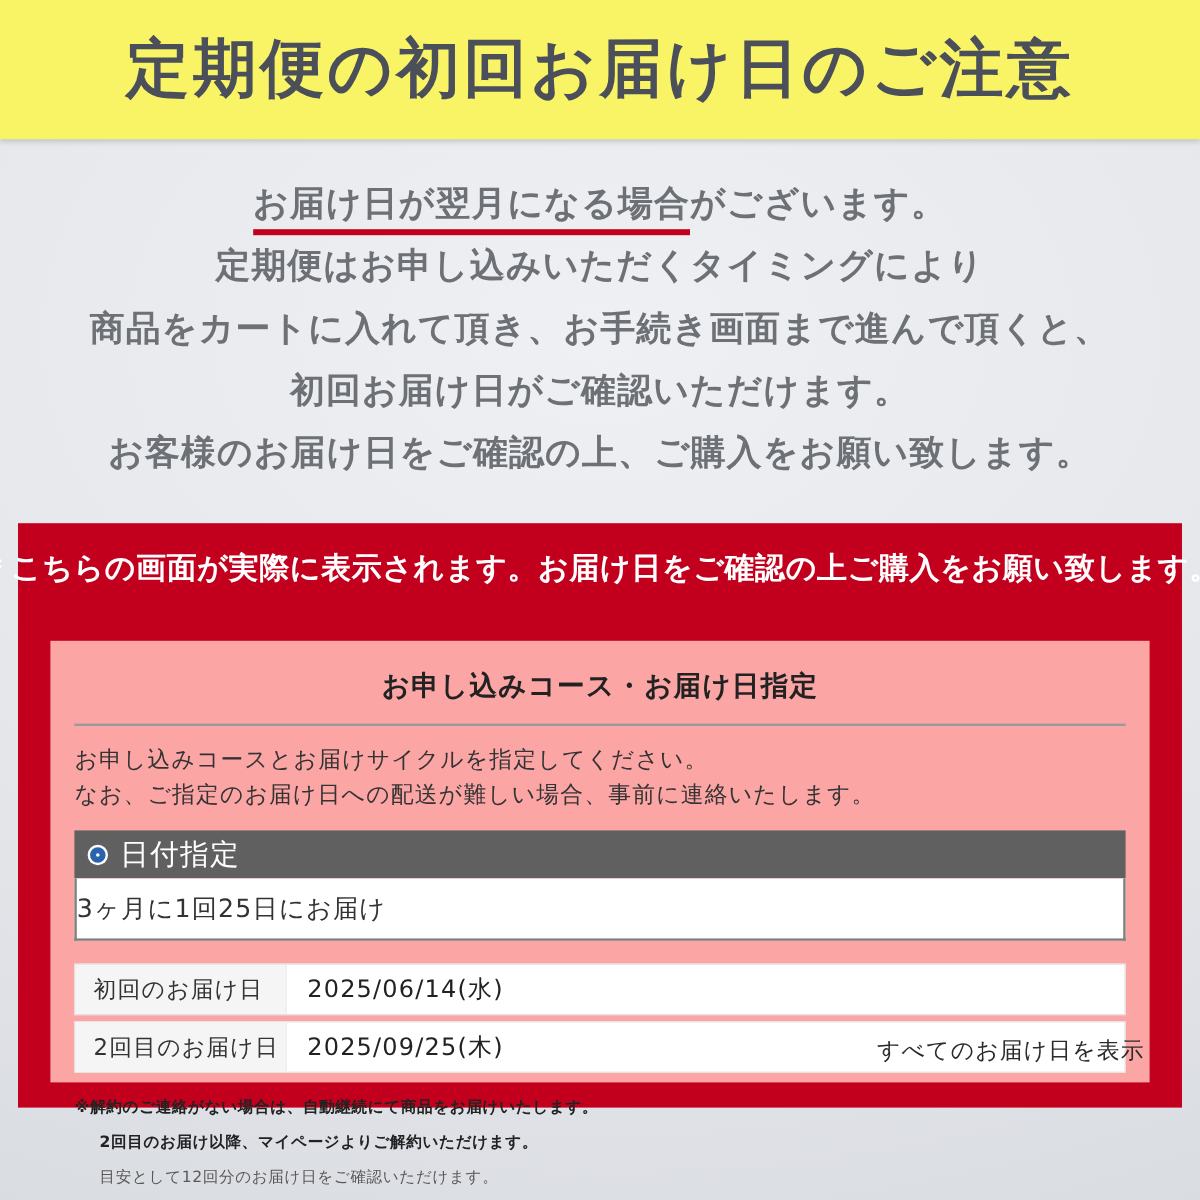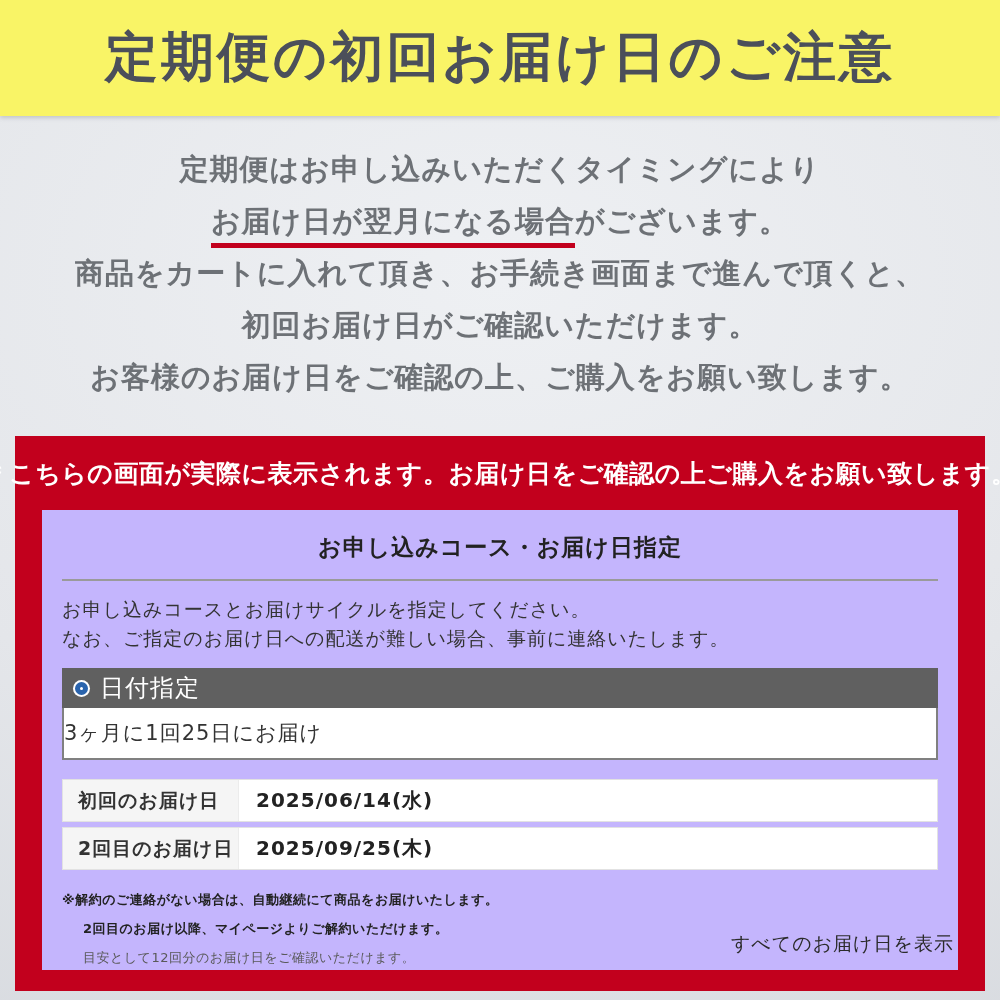--- a/index.html
+++ b/index.html
@@ -40,24 +40,25 @@
   }
   .notice-header {
     height: 74px;
     display: flex; align-items: center; justify-content: center;
     color: #ffffff; font-size: 25px; font-weight: bold;
     letter-spacing: 0.5px; white-space: nowrap;
   }
 
   
   .panel {
-    background: #c4b5fd;
-    height: 460px;
+    background: #fca5a5;
+    height: 368px;
     padding: 16px 20px 0 20px;
     position: relative;
+    margin-top: 24px;
   }
   .panel-title {
     text-align: center;
     font-size: 23px; font-weight: bold; color: #222222;
     letter-spacing: 1px;
     padding: 6px 0 16px 0;
   }
   .panel-divider {
     border: none; border-top: 2px solid #9a9a9a; height: 0;
   }
@@ -87,21 +88,21 @@
     height: 52px;
     display: flex; align-items: center;
     font-size: 21px; color: #333333; letter-spacing: 1px;
     background: #ffffff;
   }
 
   
   .schedule { margin-top: 19px; }
   .schedule-row {
     display: flex; height: 43px; margin-bottom: 5px;
-    border: 1px solid #e2e2e2; background: #ffffff; font-weight: bold;
+    border: 1px solid #e2e2e2; background: #ffffff;
   }
   .schedule-label {
     width: 176px; flex: 0 0 auto;
     background: #f5f5f5;
     display: flex; align-items: center;
     padding-left: 15px;
     font-size: 19px; color: #333333; letter-spacing: 1px;
     border-right: 1px solid #ececec;
   }
   .schedule-value {
@@ -127,24 +128,24 @@
   }
 </style>
 </head>
 <body>
 
 <div class="banner">
   <span>定期便の初回お届け日のご注意</span>
 </div>
 
 <div class="intro">
-  <div class="intro-line">定期便はお申し込みいただくタイミングにより</div>
   <div class="intro-line">
     <span class="red-underline">お届け日が翌月になる場合</span><span>がございます。</span>
   </div>
+  <div class="intro-line">定期便はお申し込みいただくタイミングにより</div>
   <div class="intro-line">商品をカートに入れて頂き、お手続き画面まで進んで頂くと、</div>
   <div class="intro-line">初回お届け日がご確認いただけます。</div>
   <div class="intro-line">お客様のお届け日をご確認の上、ご購入をお願い致します。</div>
 </div>
 
 <div class="notice-box">
   <div class="notice-header">＊こちらの画面が実際に表示されます。お届け日をご確認の上ご購入をお願い致します。</div>
 
   <div class="panel">
     <div class="panel-title">お申し込みコース・お届け日指定</div>

